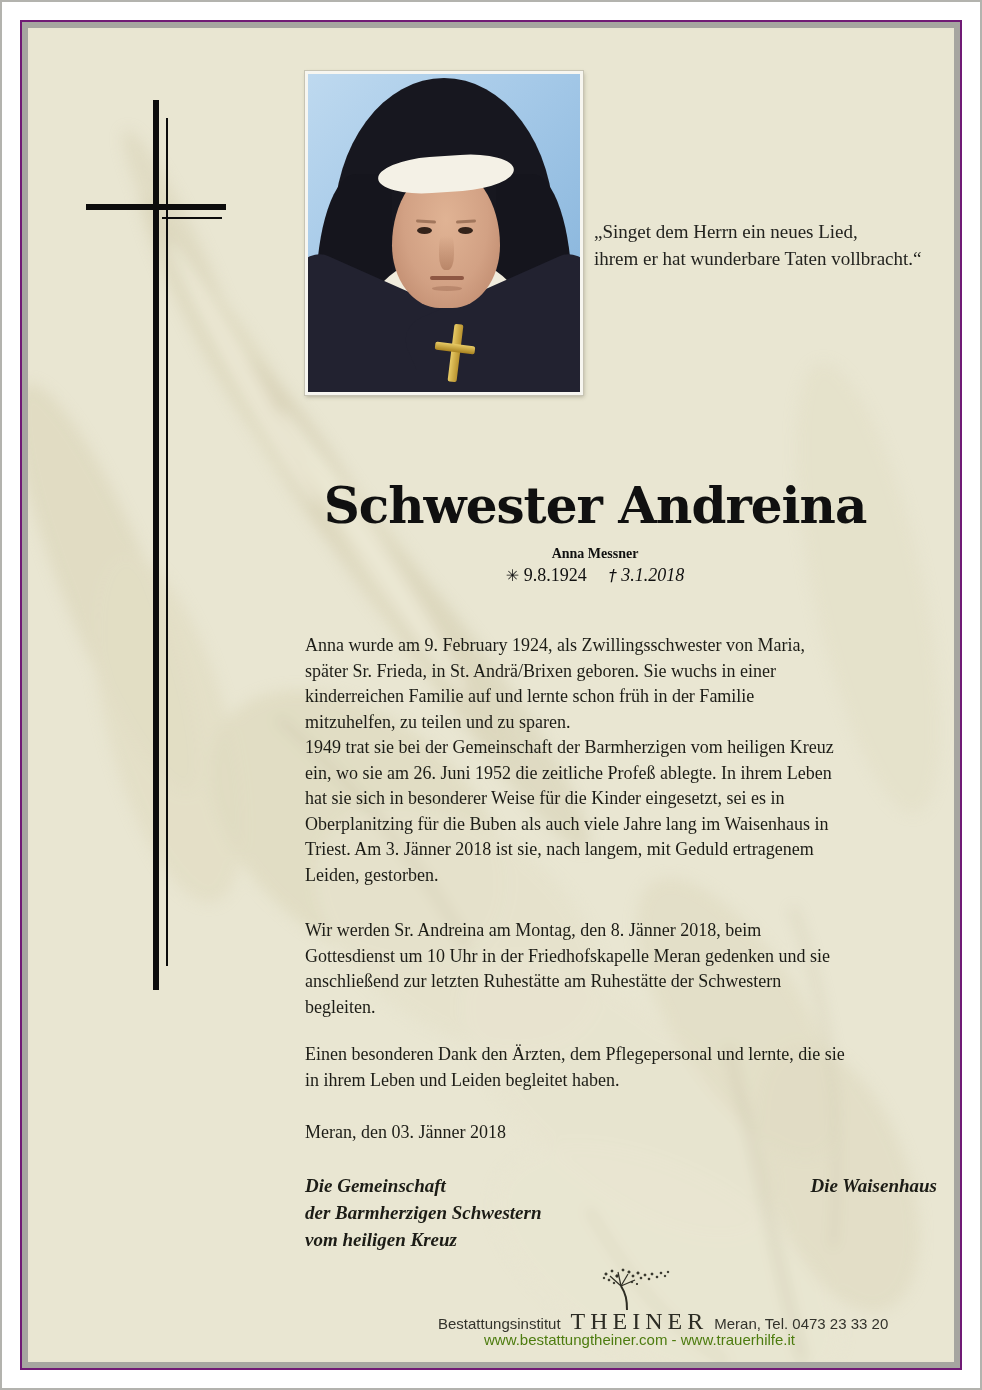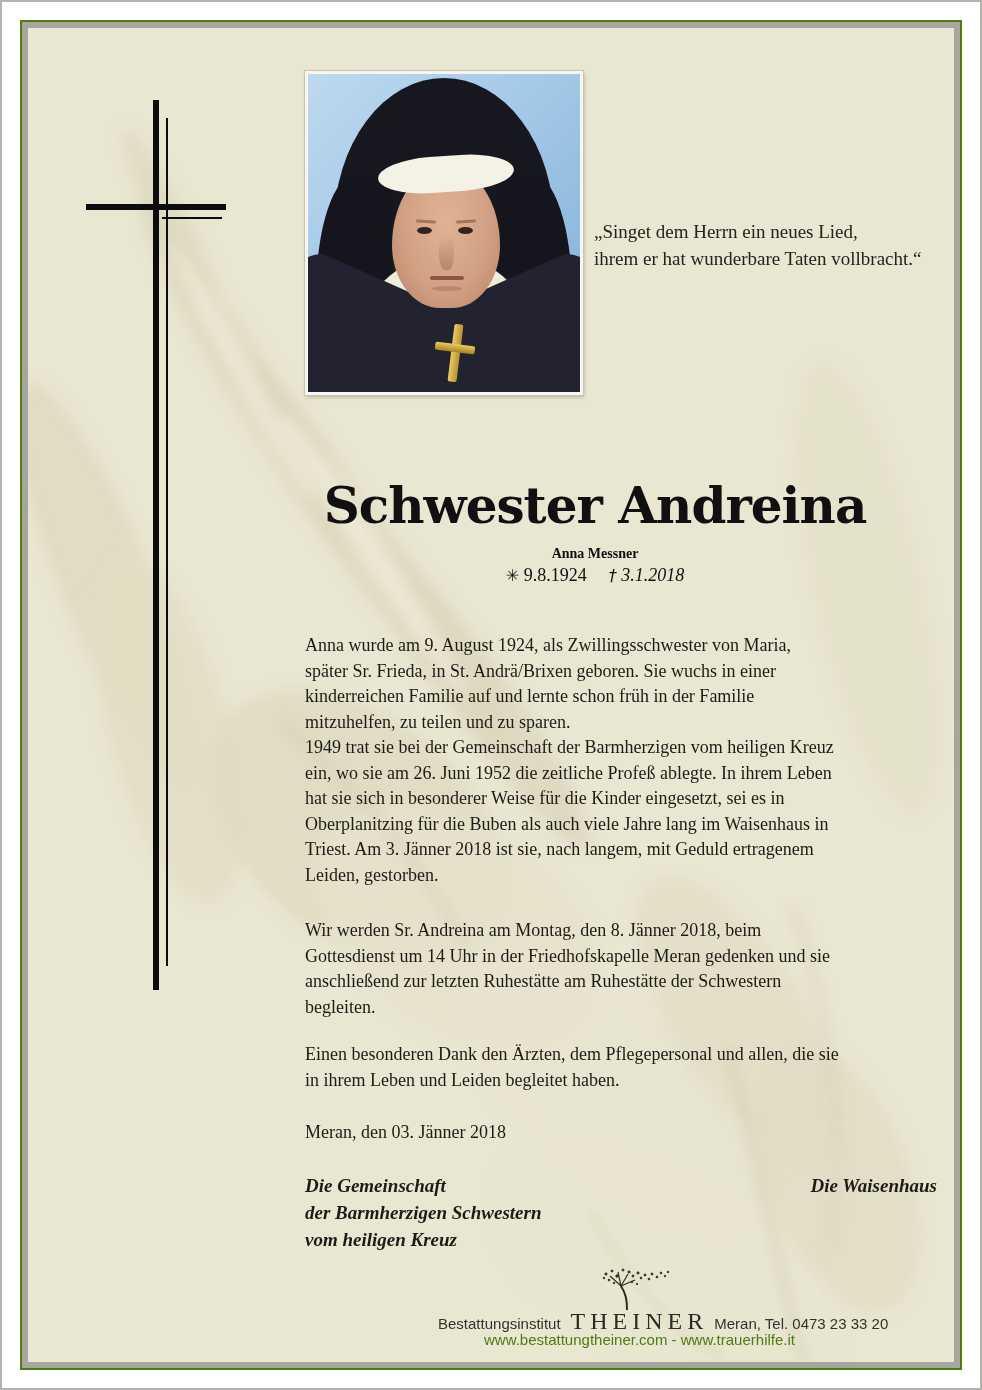--- a/index.html
+++ b/index.html
@@ -2,21 +2,21 @@
 <html><head>
 <meta charset="utf-8">
 <style>
   html,body{margin:0;padding:0;}
   body{
     width:982px;height:1390px;position:relative;
     background:#ffffff;
     font-family:"Liberation Serif", serif;
   }
   .page{position:absolute;inset:0;background:#ffffff;border:2px solid #b3b3ae;box-sizing:border-box;}
-  .frame{position:absolute;inset:18px;border:2px solid #4d7c0f;}
+  .frame{position:absolute;inset:18px;border:2px solid #701a75;}
   .band{position:absolute;inset:0;border:6px solid #a6a5a0;background:#e9e6d2;}
   .content{position:absolute;inset:0;background:#e9e6d2;overflow:hidden;}
 
   
   .watermark{position:absolute;left:0;top:0;width:100%;height:100%;}
 
   
   .cross-bar{position:absolute;background:#0c0c0c;}
   .cross-v-thick{left:125px;top:72px;width:6px;height:890px;}
   .cross-v-thin{left:138px;top:90px;width:2px;height:848px;}
@@ -158,39 +158,39 @@
         <div class="headline">
           <div class="title">Schwester Andreina</div>
           <div class="birth-name">Anna Messner</div>
           <div class="dates">
             <span class="birth-group"><span class="sym">✳</span> <span>9.8.1924</span></span><span class="death-group"><span class="sym">†</span> <span>3.1.2018</span></span>
           </div>
         </div>
 
         <div class="bodytext">
           <div class="para p1">
-              <div class="text-line">Anna wurde am 9. August 1924, als Zwillingsschwester von Maria,</div>
+              <div class="text-line">Anna wurde am 9. February 1924, als Zwillingsschwester von Maria,</div>
               <div class="text-line">später Sr. Frieda, in St. Andrä/Brixen geboren. Sie wuchs in einer</div>
               <div class="text-line">kinderreichen Familie auf und lernte schon früh in der Familie</div>
               <div class="text-line">mitzuhelfen, zu teilen und zu sparen.</div>
               <div class="text-line">1949 trat sie bei der Gemeinschaft der Barmherzigen vom heiligen Kreuz</div>
               <div class="text-line">ein, wo sie am 26. Juni 1952 die zeitliche Profeß ablegte. In ihrem Leben</div>
               <div class="text-line">hat sie sich in besonderer Weise für die Kinder eingesetzt, sei es in</div>
               <div class="text-line">Oberplanitzing für die Buben als auch viele Jahre lang im Waisenhaus in</div>
               <div class="text-line">Triest. Am 3. Jänner 2018 ist sie, nach langem, mit Geduld ertragenem</div>
               <div class="text-line">Leiden, gestorben.</div>
             </div>
           <div class="para p2">
               <div class="text-line">Wir werden Sr. Andreina am Montag, den 8. Jänner 2018, beim</div>
-              <div class="text-line">Gottesdienst um 14 Uhr in der Friedhofskapelle Meran gedenken und sie</div>
+              <div class="text-line">Gottesdienst um 10 Uhr in der Friedhofskapelle Meran gedenken und sie</div>
               <div class="text-line">anschließend zur letzten Ruhestätte am Ruhestätte der Schwestern</div>
               <div class="text-line">begleiten.</div>
             </div>
           <div class="para p3">
-              <div class="text-line">Einen besonderen Dank den Ärzten, dem Pflegepersonal und allen, die sie</div>
+              <div class="text-line">Einen besonderen Dank den Ärzten, dem Pflegepersonal und lernte, die sie</div>
               <div class="text-line">in ihrem Leben und Leiden begleitet haben.</div>
             </div>
           <div class="dateline">Meran, den 03. Jänner 2018</div>
           <div class="signatures">
             <div class="sig-left">
                 <div class="text-line">Die Gemeinschaft</div>
                 <div class="text-line">der Barmherzigen Schwestern</div>
                 <div class="text-line">vom heiligen Kreuz</div>
               </div>
             <div class="sig-right">Die Waisenhaus</div>

